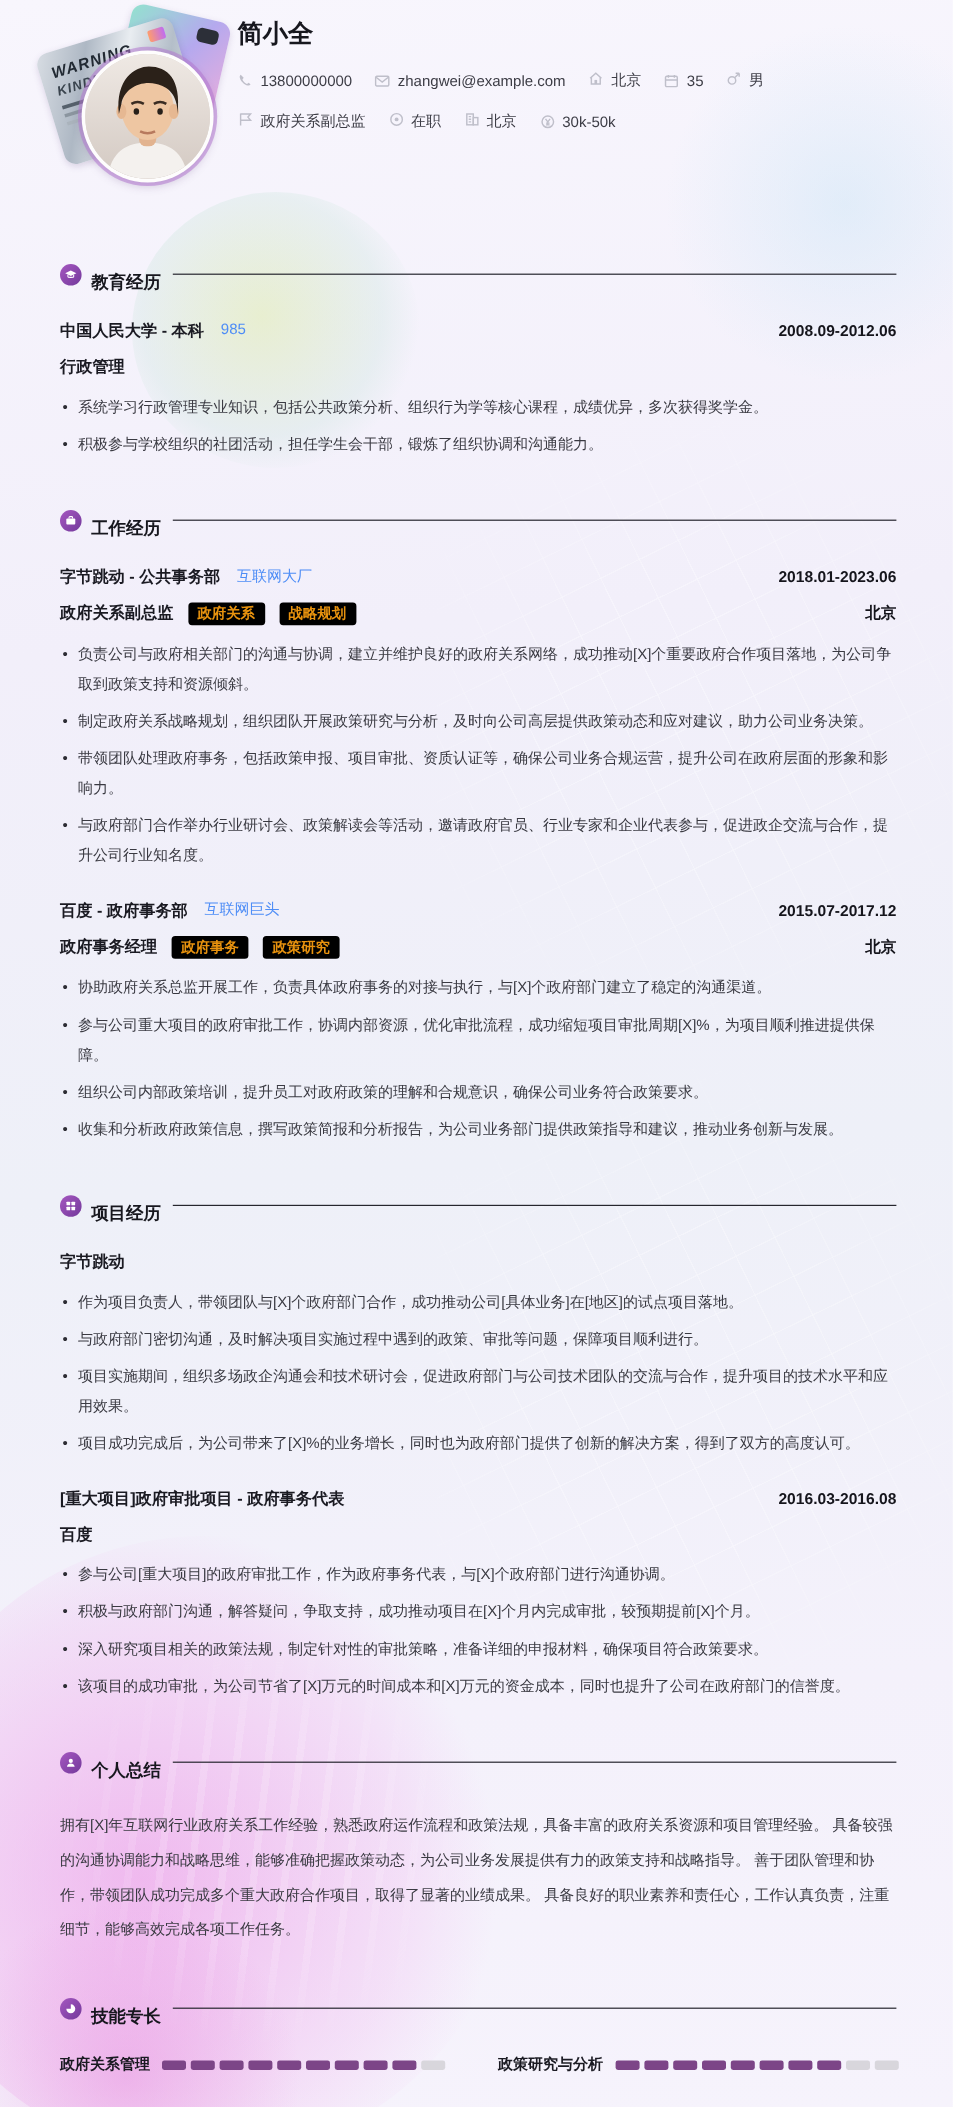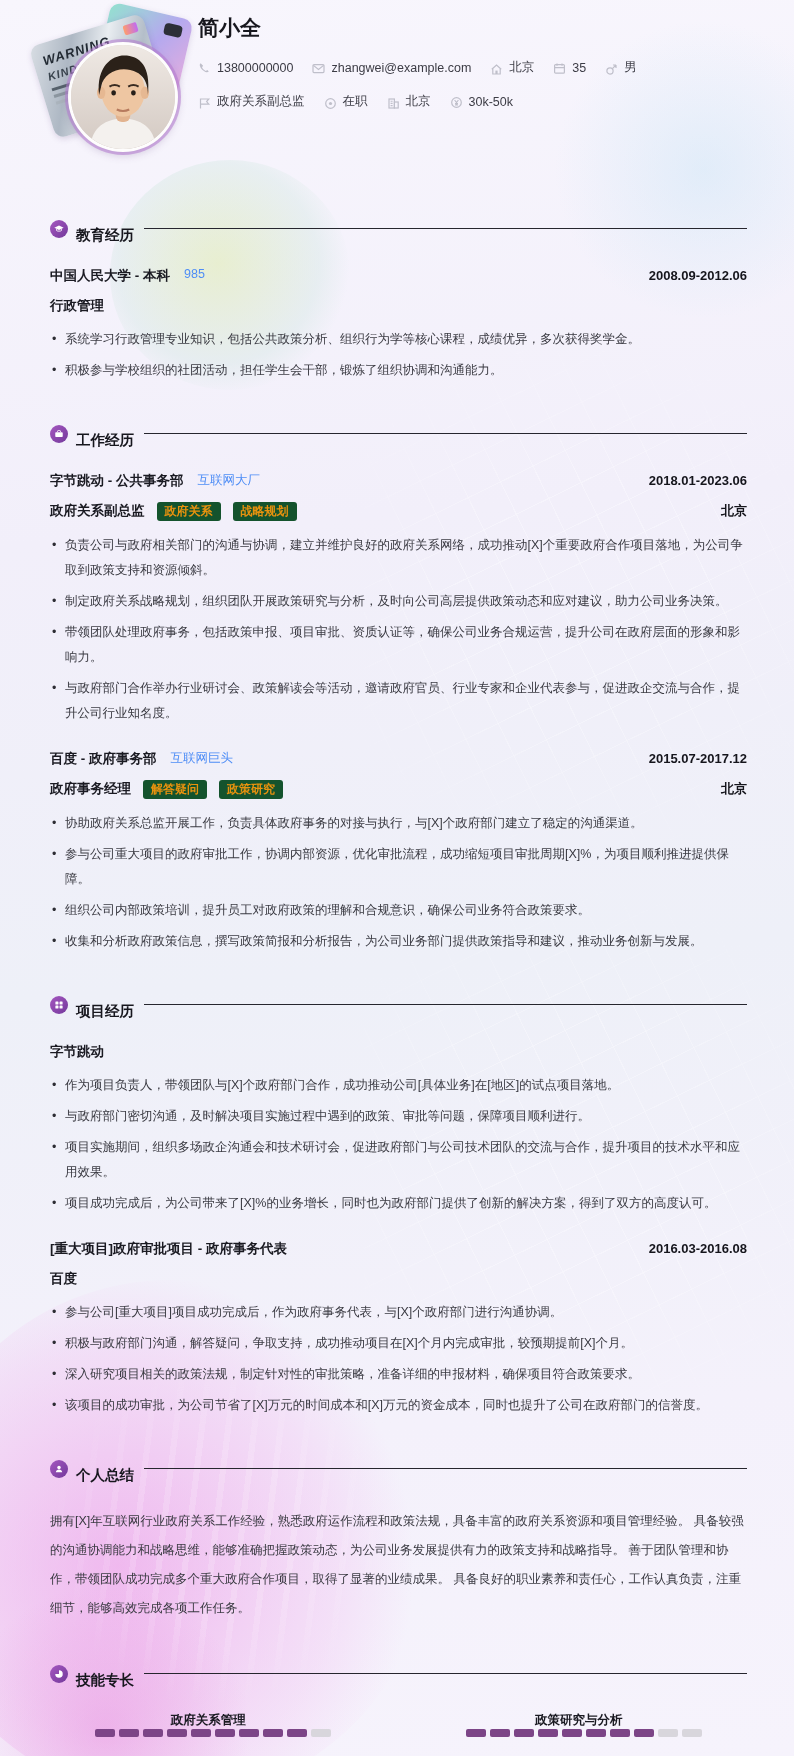--- a/index.html
+++ b/index.html
@@ -52,46 +52,46 @@
   .sticker-chip{position:absolute;right:8px;top:7px;width:14px;height:10px;border-radius:2px;
     background:linear-gradient(90deg,#ff9d6c,#c06cf0);}
   .photo{position:absolute;left:30px;top:34px;width:104px;height:104px;border-radius:50%;
     border:3px solid rgba(255,255,255,.95);
     box-shadow:0 0 0 3px rgba(178,120,208,.55),0 3px 8px rgba(90,60,120,.25);
     overflow:hidden;background:#ddd4ce;}
   .photo svg{display:block;width:100%;height:100%;}
   .header-info{position:absolute;left:148px;top:14px;right:0;}
   .name{margin:0;font-size:21px;font-weight:bold;color:#17171e;}
   .contact-row{display:flex;align-items:center;gap:19px;margin-top:17px;flex-wrap:nowrap;}
-  .citem{display:inline-flex;align-items:flex-end;gap:6px;font-size:12.5px;color:#3c3c45;white-space:nowrap;}
+  .citem{display:inline-flex;align-items:flex-start;gap:6px;font-size:12.5px;color:#3c3c45;white-space:nowrap;}
   .cicon{width:13px;height:13px;flex:0 0 auto;}
 
   
   .sec-head{display:flex;align-items:center;margin:34px 0 22px;}
   .sec-icon{width:18px;height:18px;border-radius:50%;flex:0 0 auto;
     background:linear-gradient(135deg,#a557c0,#73399b);display:inline-flex;align-items:center;justify-content:center;}
   .sec-icon svg{width:12px;height:12px;}
   .sec-title{font-size:14.5px;font-weight:bold;color:#17171e;margin:14px 10px 0 8px;white-space:nowrap;}
   .sec-line{flex:1;height:1px;background:#26262e;}
 
   .row{display:flex;justify-content:space-between;align-items:baseline;margin-bottom:12px;}
   .row .left{display:flex;align-items:flex-start;}
   .etitle{font-size:13.5px;font-weight:bold;color:#1a1a22;}
   .tag-blue{font-size:12.5px;color:#4e8df6;margin-left:14px;}
   .date,.loc{font-size:13px;font-weight:bold;color:#15151c;white-space:nowrap;}
-  .tag-orange{font-size:12px;font-weight:600;color:#e8920e;background:#14532d;border-radius:3px;
+  .tag-orange{font-size:12px;font-weight:600;color:#e8920e;background:#000000;border-radius:3px;
     padding:1px 8px;margin-left:12px;}
   .bullet{position:relative;padding-left:15px;font-size:12.5px;line-height:25px;color:#3a3a42;margin-bottom:6px;}
   .bullet::before{content:"•";position:absolute;left:2px;color:#2c2c33;}
   .entry + .entry{margin-top:24px;}
   .summary-p{font-size:12.5px;line-height:29px;color:#3a3a42;margin:0;}
 
   
   .skills-grid{display:grid;grid-template-columns:1fr 1fr;column-gap:44px;row-gap:22px;margin-top:4px;}
-  .skill{display:flex;align-items:center;flex-direction:column;}
+  .skill{display:flex;align-items:center;}
   .skill-label{font-size:12.5px;font-weight:bold;color:#1a1a22;margin-right:10px;white-space:nowrap;}
   .skill-track{display:inline-flex;align-items:center;gap:4px;}
   .seg{width:20px;height:8px;border-radius:2px;background:#d8d6dc;display:inline-block;}
   .seg.fill{background:#7c4587;}
 </style>
 </head>
 <body>
 
 <div class="deco blob-green"></div>
 <div class="deco blob-blue"></div>
@@ -276,21 +276,21 @@
       <div class="row">
         <span class="left">
           <span class="etitle">百度 - 政府事务部</span>
           <span class="tag-blue">互联网巨头</span>
         </span>
         <span class="date">2015.07-2017.12</span>
       </div>
       <div class="row">
         <span class="left">
           <span class="etitle">政府事务经理</span>
-          <span class="tag-orange">解答疑问</span>
+          <span class="tag-orange">政府事务</span>
           <span class="tag-orange">政策研究</span>
         </span>
         <span class="loc">北京</span>
       </div>
       <div class="bullet">协助政府关系总监开展工作，负责具体政府事务的对接与执行，与[X]个政府部门建立了稳定的沟通渠道。</div>
       <div class="bullet">参与公司重大项目的政府审批工作，协调内部资源，优化审批流程，成功缩短项目审批周期[X]%，为项目顺利推进提供保障。</div>
       <div class="bullet">组织公司内部政策培训，提升员工对政府政策的理解和合规意识，确保公司业务符合政策要求。</div>
       <div class="bullet">收集和分析政府政策信息，撰写政策简报和分析报告，为公司业务部门提供政策指导和建议，推动业务创新与发展。</div>
     </div>
   </div>
@@ -320,21 +320,21 @@
     </div>
 
     <div class="entry">
       <div class="row">
         <span class="etitle">[重大项目]政府审批项目 - 政府事务代表</span>
         <span class="date">2016.03-2016.08</span>
       </div>
       <div class="row">
         <span class="etitle">百度</span>
       </div>
-      <div class="bullet">参与公司[重大项目]项目成功完成后，作为政府事务代表，与[X]个政府部门进行沟通协调。</div>
+      <div class="bullet">参与公司[重大项目]的政府审批工作，作为政府事务代表，与[X]个政府部门进行沟通协调。</div>
       <div class="bullet">积极与政府部门沟通，解答疑问，争取支持，成功推动项目在[X]个月内完成审批，较预期提前[X]个月。</div>
       <div class="bullet">深入研究项目相关的政策法规，制定针对性的审批策略，准备详细的申报材料，确保项目符合政策要求。</div>
       <div class="bullet">该项目的成功审批，为公司节省了[X]万元的时间成本和[X]万元的资金成本，同时也提升了公司在政府部门的信誉度。</div>
     </div>
   </div>
 
   <div class="section">
     <div class="sec-head">
       <span class="sec-icon">
         <svg viewBox="0 0 18 18">

